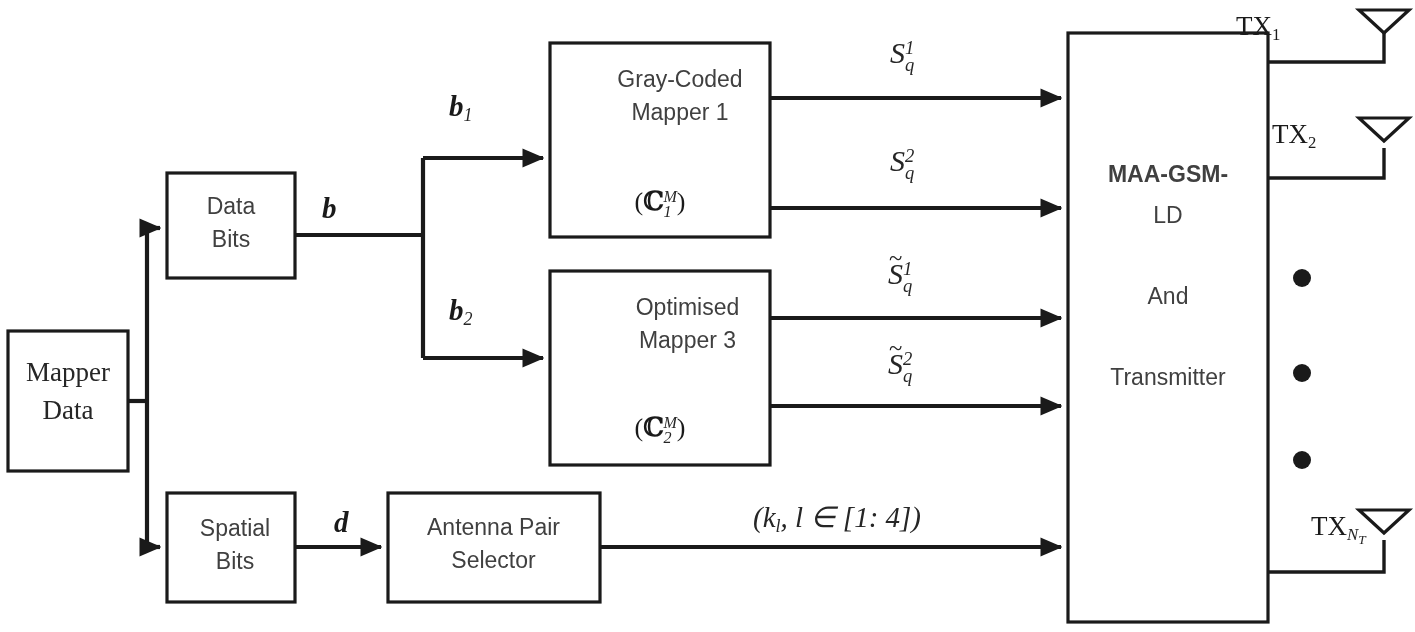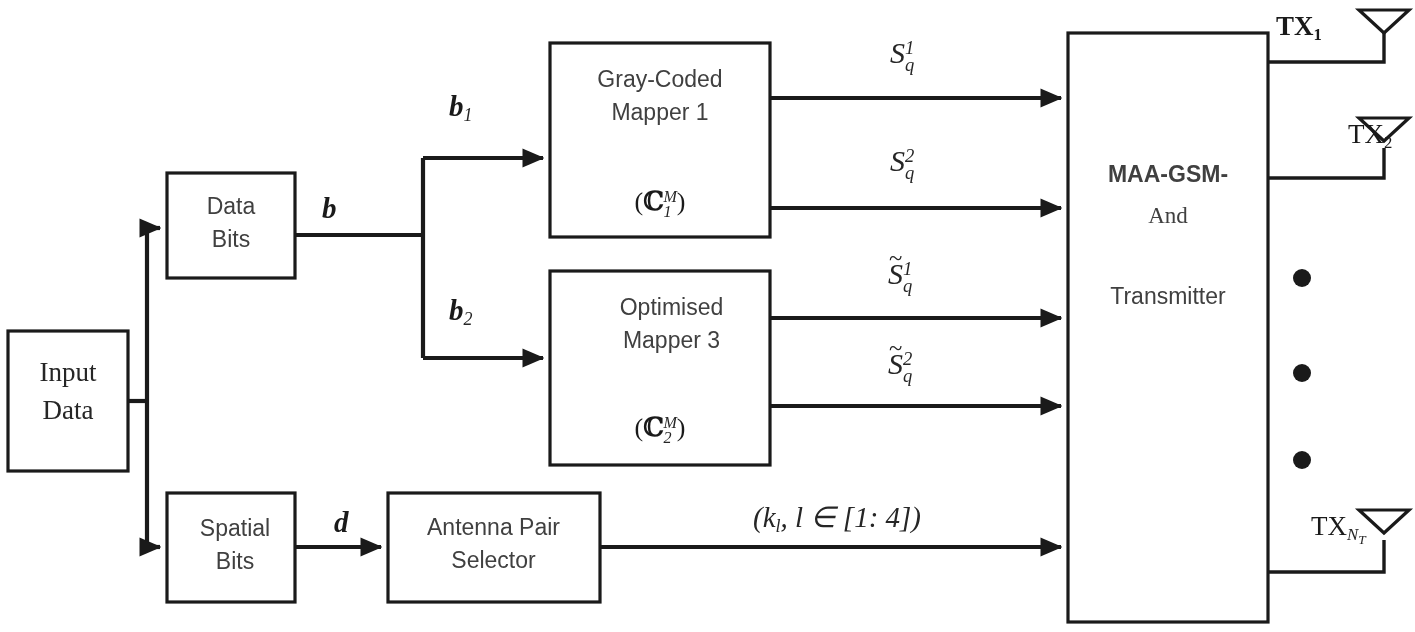--- a/index.html
+++ b/index.html
@@ -170,66 +170,67 @@
     <path class="ant" d="M 1359 10  L 1409 10  L 1384 33  Z"></path>
     <path class="ant" d="M 1359 118 L 1409 118 L 1384 141 Z"></path>
     <path class="ant" d="M 1359 510 L 1409 510 L 1384 533 Z"></path>
 
     <circle class="dot" cx="1302" cy="278" r="9"></circle>
     <circle class="dot" cx="1302" cy="373" r="9"></circle>
     <circle class="dot" cx="1302" cy="460" r="9"></circle>
   </svg>
 
   <div class="lbl blk-label serif" style="left:8px; top:353px; width:120px;">
-    <div>Input</div>
+    <div>Mapper</div>
     <div>Data</div>
   </div>
 
   <div class="lbl blk-label" style="left:167px; top:190px; width:128px;">
     <div>Data</div>
     <div>Bits</div>
   </div>
 
   <div class="lbl blk-label" style="left:167px; top:512px; width:136px;">
     <div>Spatial</div>
     <div>Bits</div>
   </div>
 
-  <div class="lbl blk-label" style="left:550px; top:63px; width:220px;">
+  <div class="lbl blk-label" style="left:550px; top:63px; width:220px;padding-left:20px;">
     <div>Gray-Coded</div>
     <div>Mapper 1</div>
   </div>
   <div class="lbl" style="left:550px; top:183px; width:220px; text-align:center; font-size:26px; color:#1a1a1a;
               font-family:'Liberation Serif', serif;">
     <span>(</span><span class="frak">ℂ</span><span class="sq-wrap"><span class="scripts">
         <span class="sup-line math-n">M</span>
         <span class="math-n">1</span>
       </span></span><span>)</span>
   </div>
 
-  <div class="lbl blk-label" style="left:550px; top:291px; width:243px;">
+  <div class="lbl blk-label" style="left:550px; top:291px; width:243px;padding-left:16px;">
     <div>Optimised</div>
     <div>Mapper 3</div>
   </div>
   <div class="lbl" style="left:550px; top:409px; width:220px; text-align:center; font-size:26px; color:#1a1a1a;
               font-family:'Liberation Serif', serif;">
     <span>(</span><span class="frak">ℂ</span><span class="sq-wrap"><span class="scripts">
         <span class="sup-line math-n">M</span>
         <span class="math-n">2</span>
       </span></span><span>)</span>
   </div>
 
   <div class="lbl blk-label" style="left:388px; top:511px; width:211px;">
     <div>Antenna Pair</div>
     <div>Selector</div>
   </div>
 
   <div class="lbl blk-label" style="left:1068px; top:163px; width:200px; line-height:1.0;">
     <div style="margin-bottom:18px;font-weight:bold;">MAA-GSM-</div>
-    <div style="margin-bottom:58px;font-family:Liberation Serif, serif;">And</div>
+    <div style="margin-bottom:58px;">LD</div>
+    <div style="margin-bottom:58px;">And</div>
     <div>Transmitter</div>
   </div>
 
   <div class="lbl math" style="left:322px; top:188px; font-size:29px;">
     <span>b</span>
   </div>
 
   <div class="lbl math" style="left:449px; top:86px; font-size:29px;">
     <span>b</span><sub class="math-n">1</sub>
   </div>
@@ -267,25 +268,25 @@
     <span class="sq-wrap"><span class="tilde-s"><span class="tmark">~</span><span>S</span></span><span class="scripts">
         <span class="sup-line">2</span>
         <span>q</span>
       </span></span>
   </div>
 
   <div class="lbl math-n" style="left:753px; top:497px; font-size:29px;">
     <span>(k</span><sub>l</sub><span>, l ∈ [1: 4])</span>
   </div>
 
-  <div class="lbl txlbl" style="left:1276px; top:7px;font-weight:bold;">
+  <div class="lbl txlbl" style="left:1236px; top:7px;">
     <span>TX</span><sub>1</sub>
   </div>
 
-  <div class="lbl txlbl" style="left:1348px; top:115px;text-align:center;">
+  <div class="lbl txlbl" style="left:1272px; top:115px;text-align:center;">
     <span>TX</span><sub>2</sub>
   </div>
 
   <div class="lbl txlbl" style="left:1267px; top:507px;padding-left:44px;">
     <span>TX</span><sub class="math-n"><span>N</span><sub style="font-size:0.8em;">T</sub></sub>
   </div>
 
 </div>
 
 </body></html>

